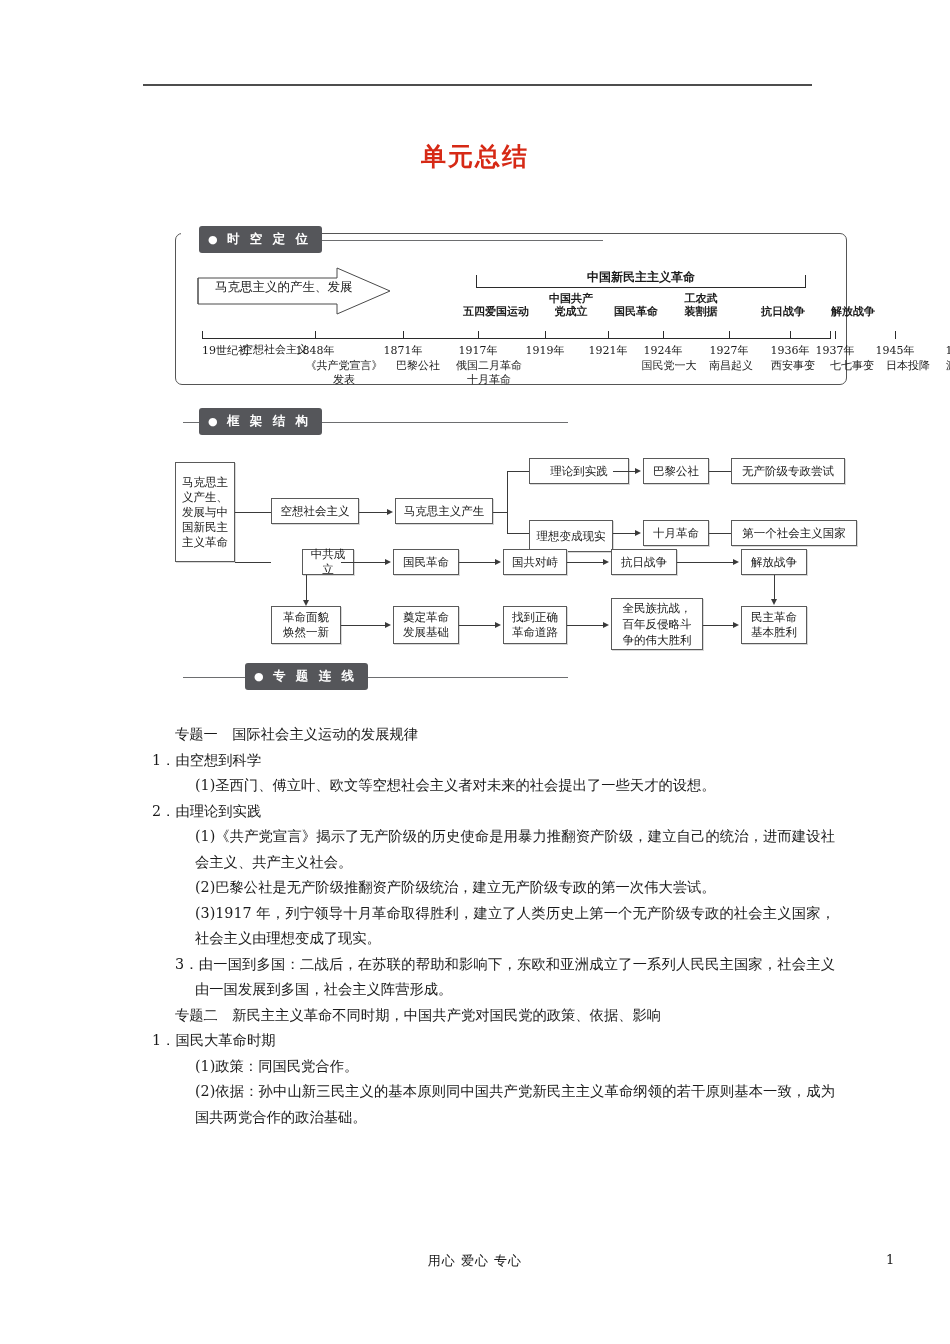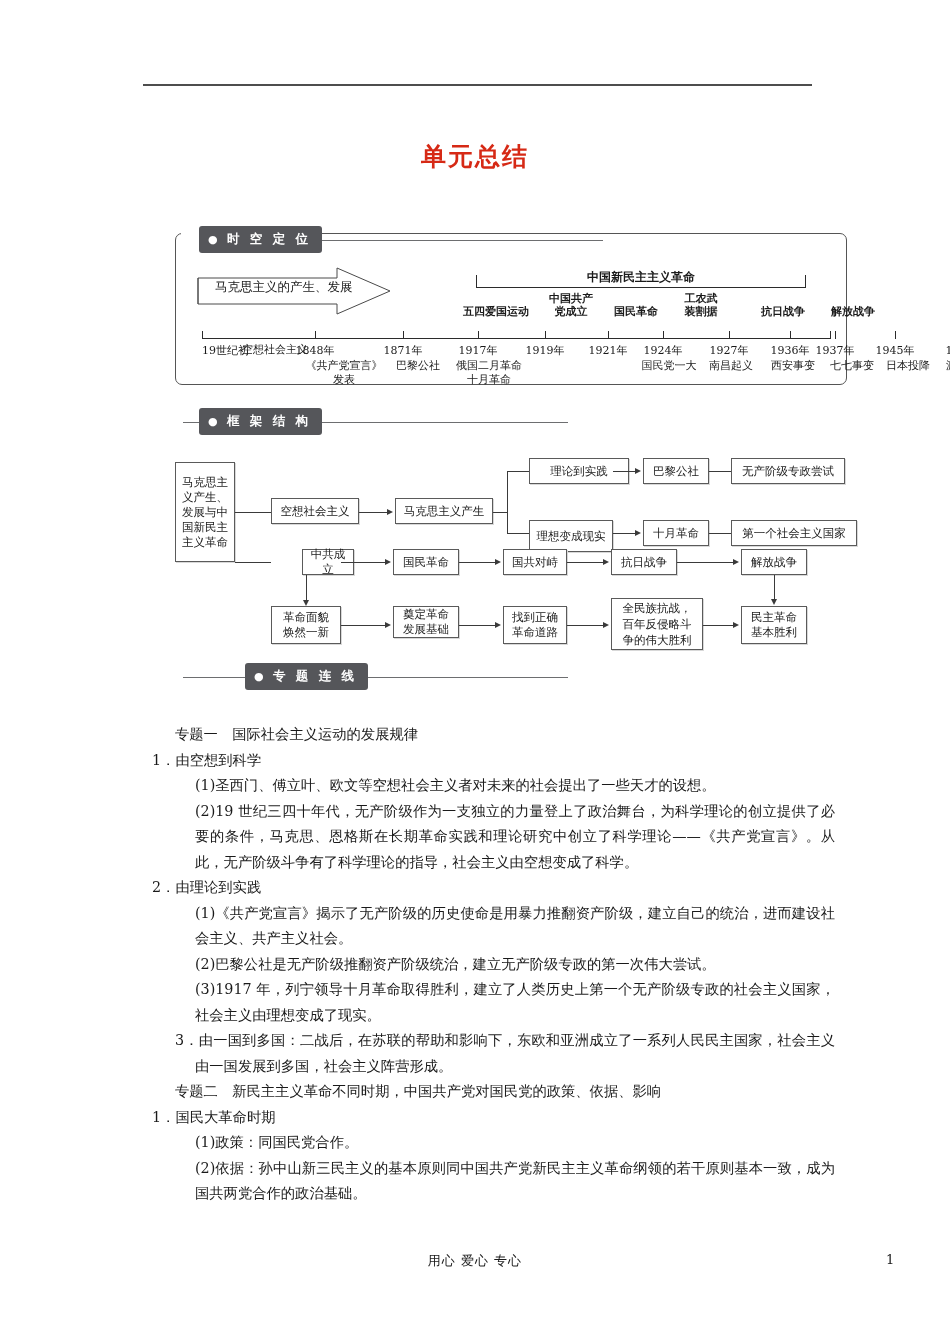--- a/index.html
+++ b/index.html
@@ -244,21 +244,21 @@
     <div class="hl" style="left:502px;top:112px;width:58px;"></div>
     <div class="ah" style="left:558px;top:108.5px;"></div>
     <div class="nd" style="left:566px;top:99px;width:66px;height:26px;">解放战争</div>
 
     <div class="vl" style="left:131px;top:125px;height:27px;"></div>
     <div class="av" style="left:127.5px;top:150px;"></div>
     <div class="nd" style="left:96px;top:156px;width:70px;height:38px;white-space:pre;">革命面貌
 焕然一新</div>
     <div class="hl" style="left:166px;top:175px;width:46px;"></div>
     <div class="ah" style="left:210px;top:171.5px;"></div>
-    <div class="nd" style="left:218px;top:156px;width:66px;height:32px;white-space:pre;">奠定革命
+    <div class="nd" style="left:218px;top:156px;width:66px;height:38px;white-space:pre;">奠定革命
 发展基础</div>
     <div class="hl" style="left:284px;top:175px;width:38px;"></div>
     <div class="ah" style="left:320px;top:171.5px;"></div>
     <div class="nd" style="left:328px;top:156px;width:64px;height:38px;white-space:pre;">找到正确
 革命道路</div>
     <div class="hl" style="left:392px;top:175px;width:38px;"></div>
     <div class="ah" style="left:428px;top:171.5px;"></div>
     <div class="nd" style="left:436px;top:148px;width:92px;height:52px;white-space:pre;line-height:16px;">全民族抗战，
 百年反侵略斗
 争的伟大胜利</div>
@@ -275,21 +275,20 @@
     <span class="sec-tab">
       <span class="dot">●</span>
       <span>专 题 连 线</span>
     </span>
   </div>
 
   <div class="body-text">
     <p class="p lvl0">专题一　国际社会主义运动的发展规律</p>
     <p class="p lvl1 hang">1．由空想到科学</p>
     <p class="p lvl2 hang2">(1)圣西门、傅立叶、欧文等空想社会主义者对未来的社会提出了一些天才的设想。</p>
-    <p class="p lvl2 hang2">(2)19 世纪三四十年代，无产阶级作为一支独立的力量登上了政治舞台，为科学理论的创立提供了必要的条件，马克思、恩格斯在长期革命实践和理论研究中创立了科学理论——《共产党宣言》。从此，无产阶级斗争有了科学理论的指导，社会主义由空想变成了科学。</p>
     <p class="p lvl1 hang">2．由理论到实践</p>
     <p class="p lvl2 hang2">(1)《共产党宣言》揭示了无产阶级的历史使命是用暴力推翻资产阶级，建立自己的统治，进而建设社会主义、共产主义社会。</p>
     <p class="p lvl2 hang2">(2)巴黎公社是无产阶级推翻资产阶级统治，建立无产阶级专政的第一次伟大尝试。</p>
     <p class="p lvl2 hang2">(3)1917 年，列宁领导十月革命取得胜利，建立了人类历史上第一个无产阶级专政的社会主义国家，社会主义由理想变成了现实。</p>
     <p class="p lvl1" style="padding-left:20px;text-indent:-20px;">3．由一国到多国：二战后，在苏联的帮助和影响下，东欧和亚洲成立了一系列人民民主国家，社会主义由一国发展到多国，社会主义阵营形成。</p>
     <p class="p lvl0">专题二　新民主主义革命不同时期，中国共产党对国民党的政策、依据、影响</p>
     <p class="p lvl1 hang">1．国民大革命时期</p>
     <p class="p lvl2 hang2">(1)政策：同国民党合作。</p>
     <p class="p lvl2 hang2">(2)依据：孙中山新三民主义的基本原则同中国共产党新民主主义革命纲领的若干原则基本一致，成为国共两党合作的政治基础。</p>
   </div>

